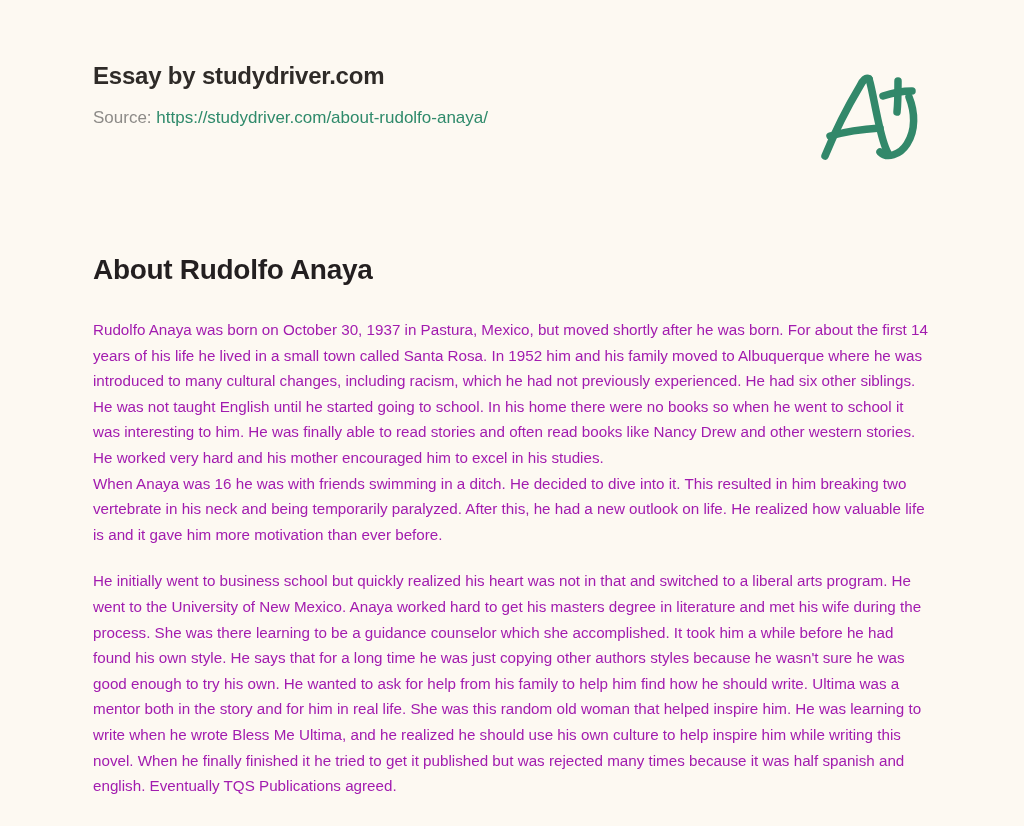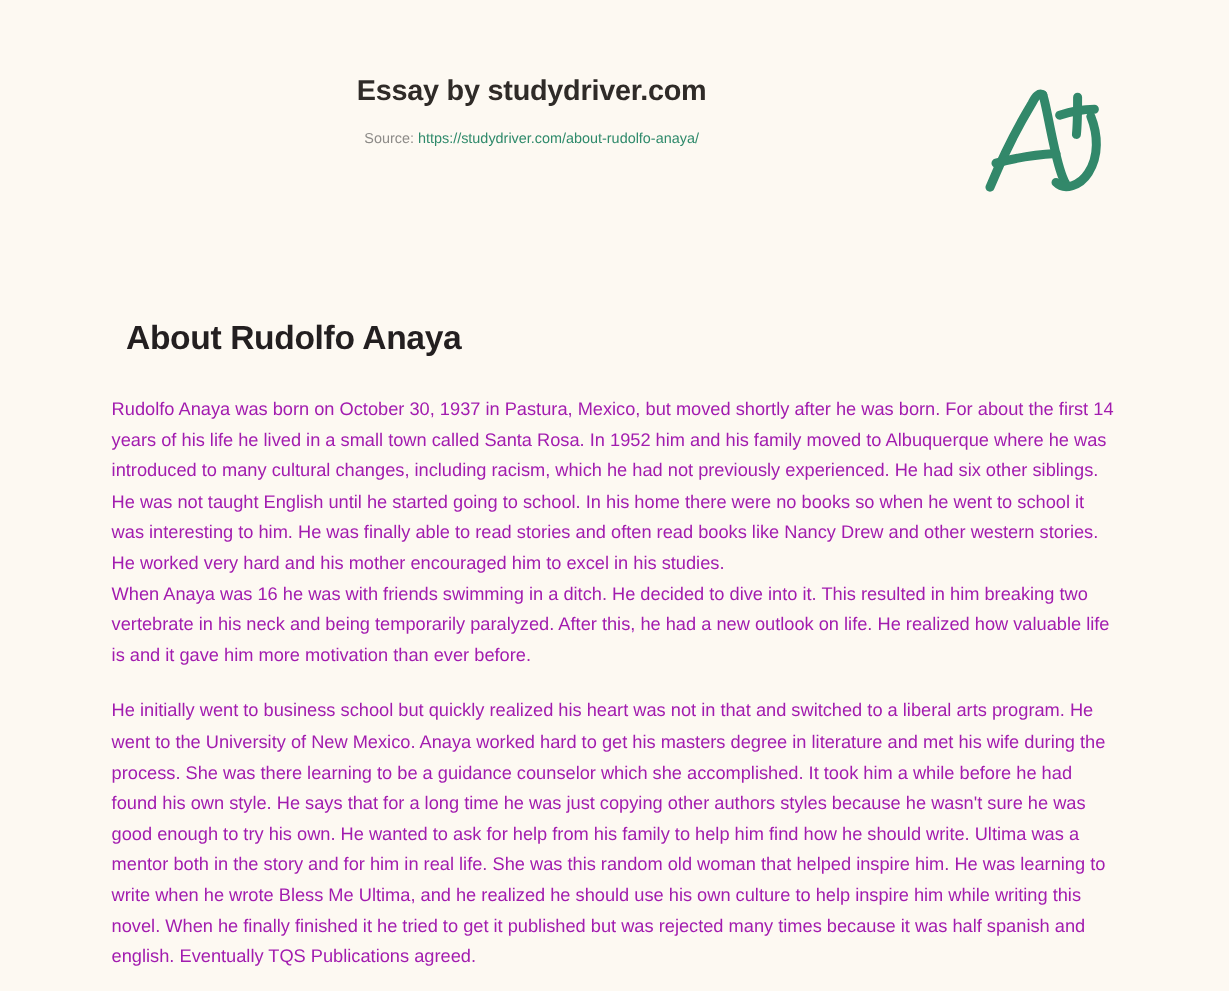--- a/index.html
+++ b/index.html
@@ -24,21 +24,20 @@
     box-sizing: border-box;
   }
 
   
   .header {
     position: absolute;
     left: 0;
     top: 0;
     width: 1024px;
     height: 200px;
-    text-align: center;
   }
 
   .header-text {
     position: absolute;
     left: 93px;
     top: 62px;
     width: 700px;
   }
 
   .brand-line {
@@ -46,21 +45,21 @@
     font-weight: bold;
     color: #2f2b28;
     letter-spacing: -0.2px;
     line-height: 1.2;
     margin: 0;
     white-space: nowrap;
   }
 
   .source-line {
     margin: 17px 0 0 0;
-    font-size: 12px;
+    font-size: 17px;
     line-height: 1.2;
     color: #8d8b88;
     white-space: nowrap;
   }
 
   .source-label {
     color: #8d8b88;
   }
 
   .source-url {
@@ -84,21 +83,21 @@
 
   
   .article {
     position: absolute;
     left: 93px;
     top: 252px;
     width: 840px;
   }
 
   .article-title {
-    margin: 12px;
+    margin: 0;
     font-size: 28px;
     font-weight: bold;
     color: #231f20;
     letter-spacing: -0.3px;
     line-height: 1.25;
   }
 
   .article-body {
     margin-top: 30px;
     font-size: 15.2px;

